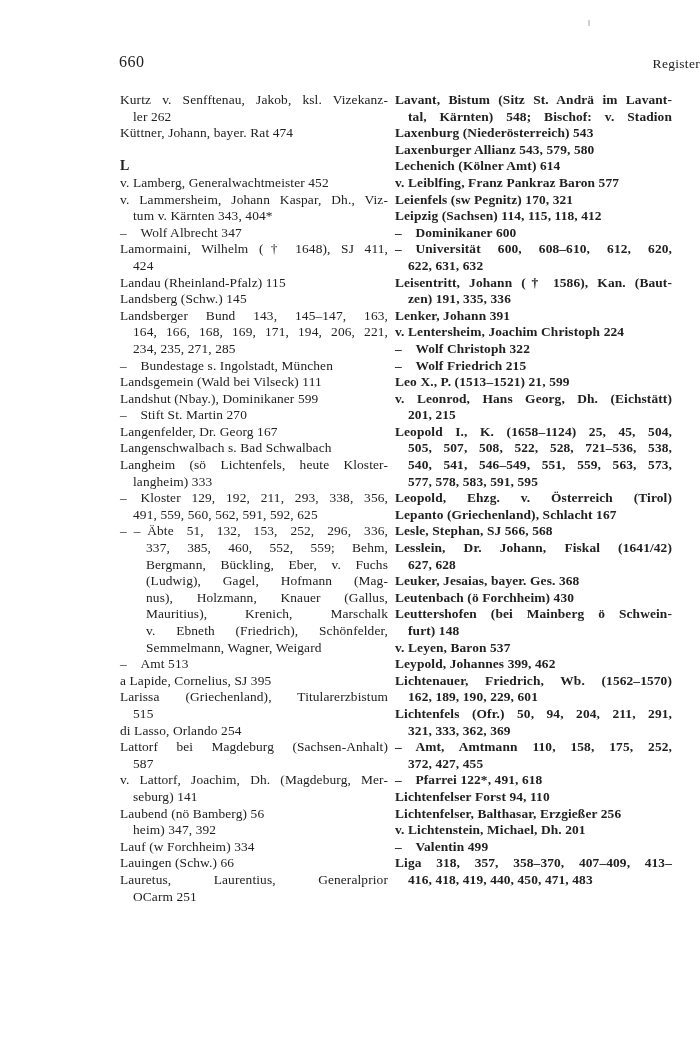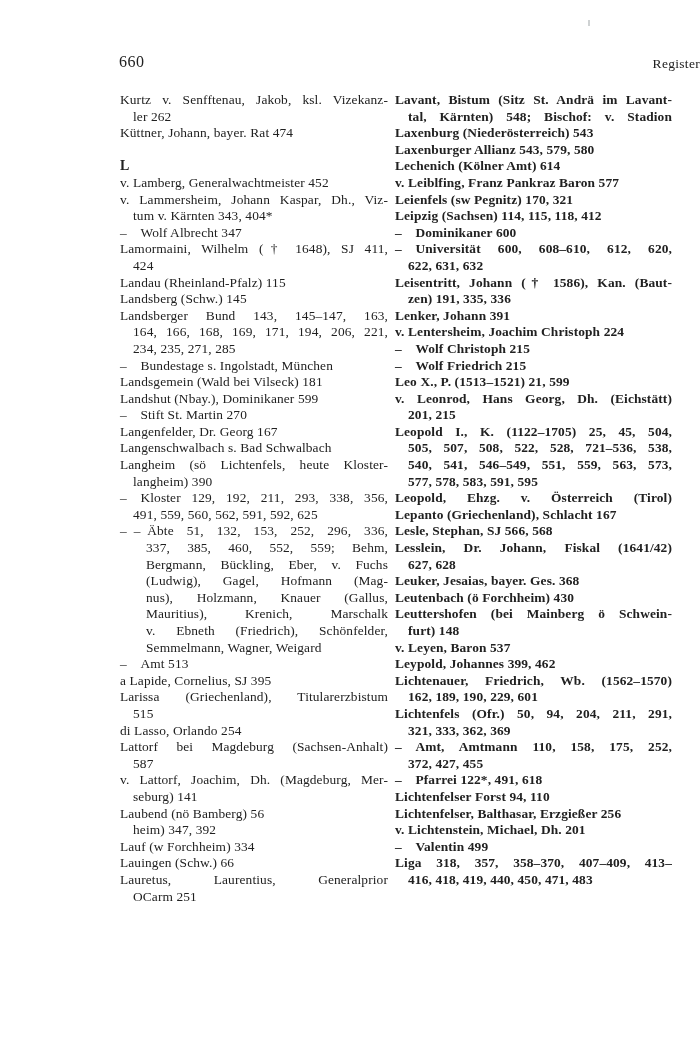--- a/index.html
+++ b/index.html
@@ -84,27 +84,27 @@
       <div class="line i1">tum v. Kärnten 343, 404*</div>
       <div class="line">–  Wolf Albrecht 347</div>
       <div class="line j">Lamormaini, Wilhelm († 1648), SJ 411,</div>
       <div class="line i1">424</div>
       <div class="line">Landau (Rheinland-Pfalz) 115</div>
       <div class="line">Landsberg (Schw.) 145</div>
       <div class="line j">Landsberger Bund 143, 145–147, 163,</div>
       <div class="line j i1">164, 166, 168, 169, 171, 194, 206, 221,</div>
       <div class="line i1">234, 235, 271, 285</div>
       <div class="line">–  Bundestage s. Ingolstadt, München</div>
-      <div class="line">Landsgemein (Wald bei Vilseck) 181</div>
+      <div class="line">Landsgemein (Wald bei Vilseck) 111</div>
       <div class="line">Landshut (Nbay.), Dominikaner 599</div>
       <div class="line">–  Stift St. Martin 270</div>
       <div class="line">Langenfelder, Dr. Georg 167</div>
       <div class="line">Langenschwalbach s. Bad Schwalbach</div>
       <div class="line j">Langheim (sö Lichtenfels, heute Kloster-</div>
-      <div class="line i1">langheim) 390</div>
+      <div class="line i1">langheim) 333</div>
       <div class="line j">–  Kloster 129, 192, 211, 293, 338, 356,</div>
       <div class="line i1">491, 559, 560, 562, 591, 592, 625</div>
       <div class="line j">– – Äbte 51, 132, 153, 252, 296, 336,</div>
       <div class="line j i2">337, 385, 460, 552, 559; Behm,</div>
       <div class="line j i2">Bergmann, Bückling, Eber, v. Fuchs</div>
       <div class="line j i2">(Ludwig), Gagel, Hofmann (Mag-</div>
       <div class="line j i2">nus), Holzmann, Knauer (Gallus,</div>
       <div class="line j i2">Mauritius), Krenich, Marschalk</div>
       <div class="line j i2">v. Ebneth (Friedrich), Schönfelder,</div>
       <div class="line i2">Semmelmann, Wagner, Weigard</div>
@@ -133,26 +133,26 @@
       <div class="line">v. Leiblfing, Franz Pankraz Baron 577</div>
       <div class="line">Leienfels (sw Pegnitz) 170, 321</div>
       <div class="line">Leipzig (Sachsen) 114, 115, 118, 412</div>
       <div class="line">–  Dominikaner 600</div>
       <div class="line j">–  Universität 600, 608–610, 612, 620,</div>
       <div class="line i1">622, 631, 632</div>
       <div class="line j">Leisentritt, Johann († 1586), Kan. (Baut-</div>
       <div class="line i1">zen) 191, 335, 336</div>
       <div class="line">Lenker, Johann 391</div>
       <div class="line">v. Lentersheim, Joachim Christoph 224</div>
-      <div class="line">–  Wolf Christoph 215</div>
+      <div class="line">–  Wolf Christoph 322</div>
       <div class="line">–  Wolf Friedrich 215</div>
       <div class="line">Leo X., P. (1513–1521) 21, 599</div>
       <div class="line j">v. Leonrod, Hans Georg, Dh. (Eichstätt)</div>
       <div class="line i1">201, 215</div>
-      <div class="line j">Leopold I., K. (1122–1705) 25, 45, 504,</div>
+      <div class="line j">Leopold I., K. (1658–1124) 25, 45, 504,</div>
       <div class="line j i1">505, 507, 508, 522, 528, 721–536, 538,</div>
       <div class="line j i1">540, 541, 546–549, 551, 559, 563, 573,</div>
       <div class="line i1">577, 578, 583, 591, 595</div>
       <div class="line j">Leopold, Ehzg. v. Österreich (Tirol)</div>
       <div class="line">Lepanto (Griechenland), Schlacht 167</div>
       <div class="line">Lesle, Stephan, SJ 566, 568</div>
       <div class="line j">Lesslein, Dr. Johann, Fiskal (1641/42)</div>
       <div class="line i1">627, 628</div>
       <div class="line">Leuker, Jesaias, bayer. Ges. 368</div>
       <div class="line">Leutenbach (ö Forchheim) 430</div>

